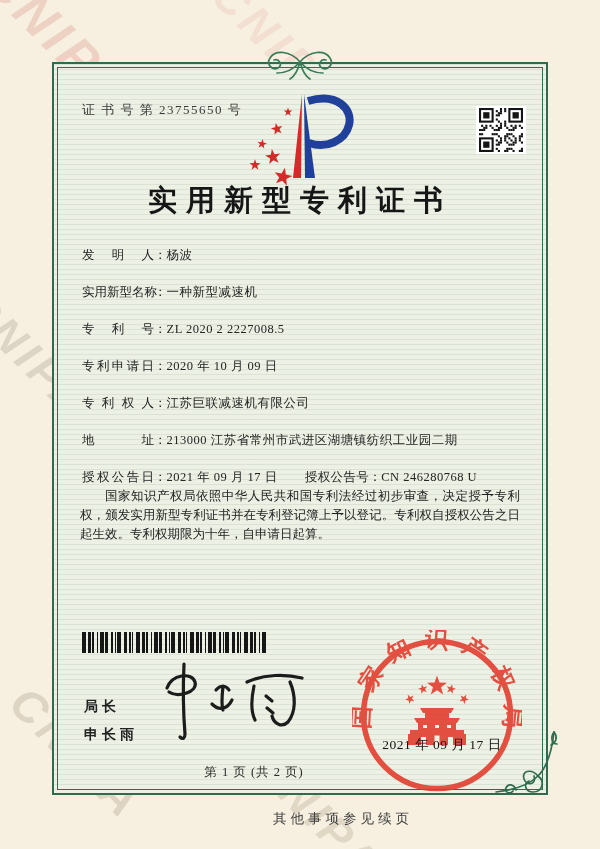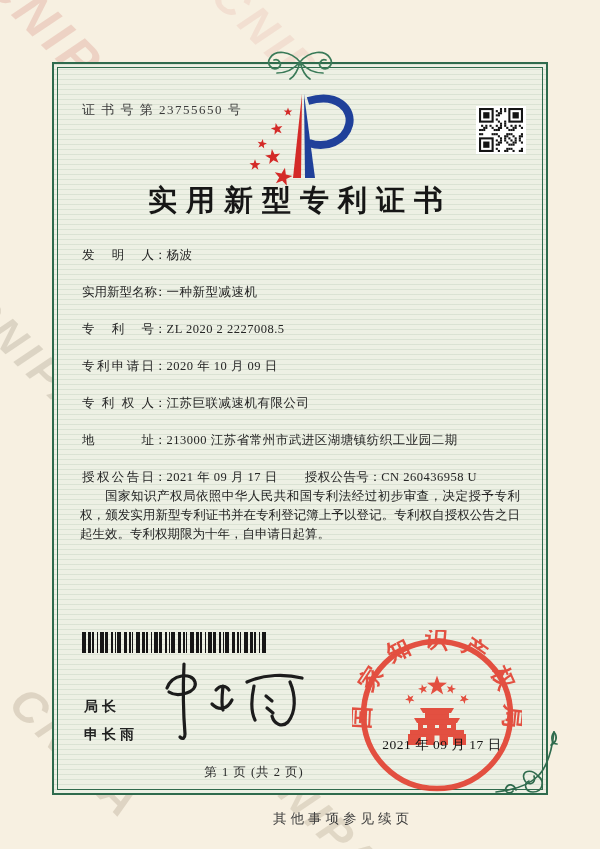--- a/index.html
+++ b/index.html
@@ -268,21 +268,21 @@
     <span class="flabel">专利申请日</span><span class="colon">：</span><span class="fvalue">2020 年 10 月 09 日</span>
   </div>
   <div class="row">
     <span class="flabel">专利权人</span><span class="colon">：</span><span class="fvalue">江苏巨联减速机有限公司</span>
   </div>
   <div class="row">
     <span class="flabel">地址</span><span class="colon">：</span><span class="fvalue">213000 江苏省常州市武进区湖塘镇纺织工业园二期</span>
   </div>
   <div class="row">
     <span><span class="flabel">授权公告日</span><span class="colon">：</span><span class="fvalue">2021 年 09 月 17 日</span></span>
-    <span class="grant2"><span class="flabel">授权公告号</span><span class="colon">：</span><span class="fvalue">CN 260436958 U</span></span>
+    <span class="grant2"><span class="flabel">授权公告号</span><span class="colon">：</span><span class="fvalue">CN 246280768 U</span></span>
   </div>
 </div>
 
 <div class="paras">
   <p>国家知识产权局依照中华人民共和国专利法经过初步审查，决定授予专利权，颁发实用新型专利证书并在专利登记簿上予以登记。专利权自授权公告之日起生效。专利权期限为十年，自申请日起算。</p>
 </div>
 
 <div class="barcode"><i style="width: 4px; margin-right: 2px;"></i><i style="width: 3px; margin-right: 1px;"></i><i style="width: 2px; margin-right: 3px;"></i><i style="width: 1px; margin-right: 2px;"></i><i style="width: 4px; margin-right: 1px;"></i><i style="width: 3px; margin-right: 3px;"></i><i style="width: 2px; margin-right: 2px;"></i><i style="width: 1px; margin-right: 1px;"></i><i style="width: 4px; margin-right: 3px;"></i><i style="width: 3px; margin-right: 2px;"></i><i style="width: 2px; margin-right: 1px;"></i><i style="width: 1px; margin-right: 3px;"></i><i style="width: 4px; margin-right: 2px;"></i><i style="width: 3px; margin-right: 1px;"></i><i style="width: 2px; margin-right: 3px;"></i><i style="width: 1px; margin-right: 2px;"></i><i style="width: 4px; margin-right: 1px;"></i><i style="width: 3px; margin-right: 3px;"></i><i style="width: 2px; margin-right: 2px;"></i><i style="width: 1px; margin-right: 1px;"></i><i style="width: 4px; margin-right: 3px;"></i><i style="width: 3px; margin-right: 2px;"></i><i style="width: 2px; margin-right: 1px;"></i><i style="width: 1px; margin-right: 3px;"></i><i style="width: 4px; margin-right: 2px;"></i><i style="width: 3px; margin-right: 1px;"></i><i style="width: 2px; margin-right: 3px;"></i><i style="width: 1px; margin-right: 2px;"></i><i style="width: 4px; margin-right: 1px;"></i><i style="width: 3px; margin-right: 3px;"></i><i style="width: 2px; margin-right: 2px;"></i><i style="width: 1px; margin-right: 1px;"></i><i style="width: 4px; margin-right: 3px;"></i><i style="width: 3px; margin-right: 2px;"></i><i style="width: 2px; margin-right: 1px;"></i><i style="width: 1px; margin-right: 3px;"></i><i style="width: 4px; margin-right: 2px;"></i><i style="width: 3px; margin-right: 1px;"></i><i style="width: 2px; margin-right: 3px;"></i><i style="width: 1px; margin-right: 2px;"></i><i style="width: 4px; margin-right: 1px;"></i></div>
 
 <div class="director">

